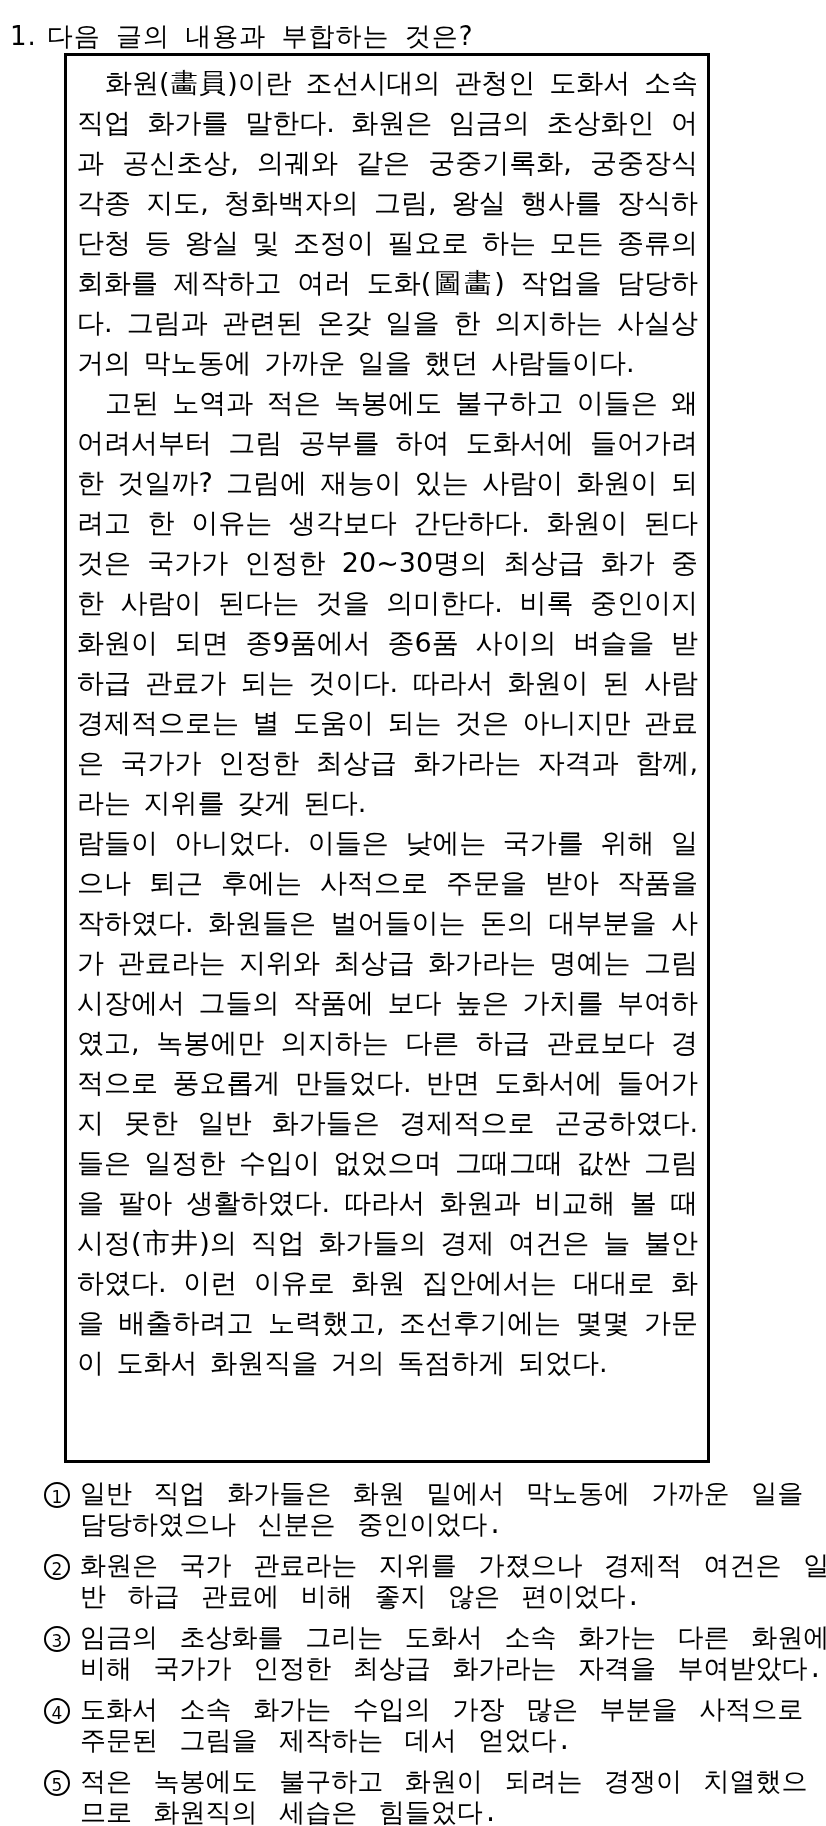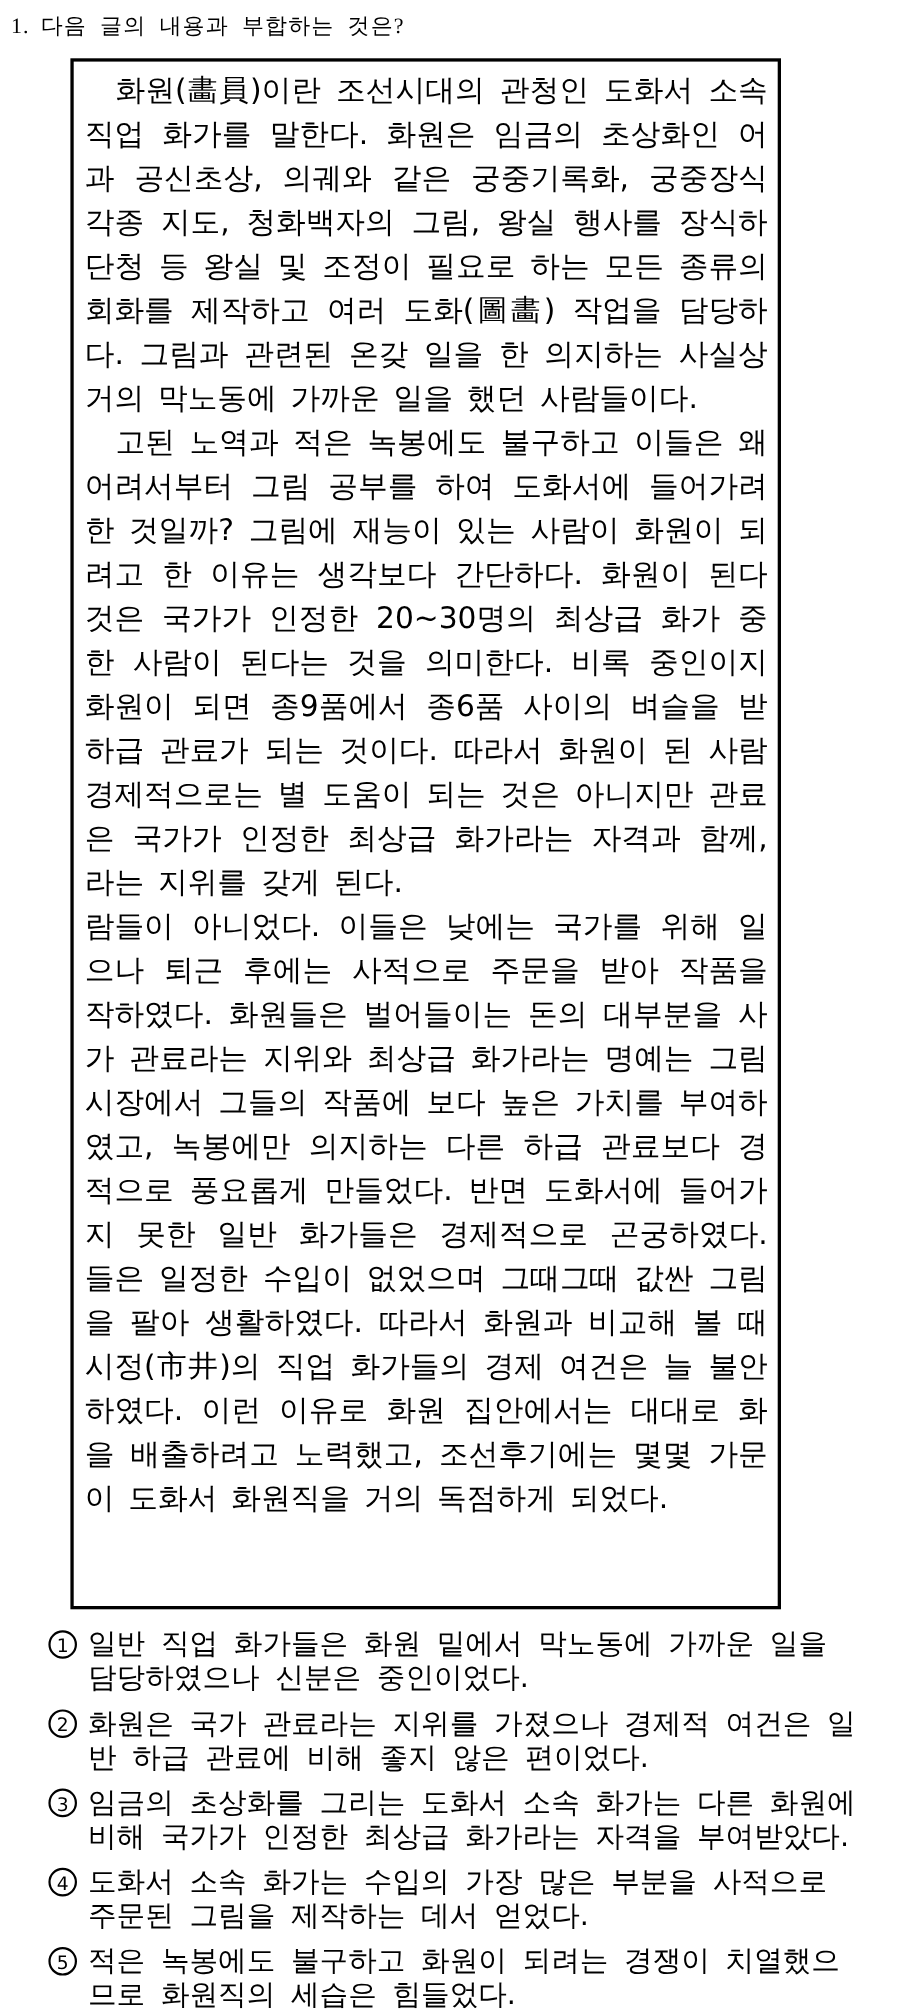--- a/index.html
+++ b/index.html
@@ -12,27 +12,26 @@
   .page {
     position: relative;
     width: 826px;
     height: 1826px;
     background: #ffffff;
     overflow: hidden;
   }
   .question-title {
     position: absolute;
     left: 10px;
-    top: 8px;
-    font-size: 20px;
+    top: 20px;
+    font-size: 26px;
     line-height: 32px;
     word-spacing: 6px;
     white-space: nowrap;
     letter-spacing: 1px;
-    font-family: Liberation Serif, serif;
   }
   .question-title .qnum { margin-right: 10px; }
   .passage-box {
     position: absolute;
     left: 64px;
     top: 53px;
     width: 646px;
     height: 1410px;
     box-sizing: border-box;
     border: 3px solid #000000;
@@ -68,21 +67,21 @@
     width: 26px;
     height: 26px;
     border: 2px solid #000000;
     border-radius: 50%;
     font-size: 17px;
     line-height: 26px;
     text-align: center;
     margin: 2px 10px 0 0;
     box-sizing: border-box;
   }
-  .option-lines { flex: 1 1 auto; }
+  .option-lines { flex: 1 1 auto; font-family: Liberation Mono, monospace; }
   .oline {
     font-size: 26px;
     line-height: 31px;
     word-spacing: 6px;
     white-space: nowrap;
     overflow: hidden;
   }
 </style>
 </head>
 <body>

